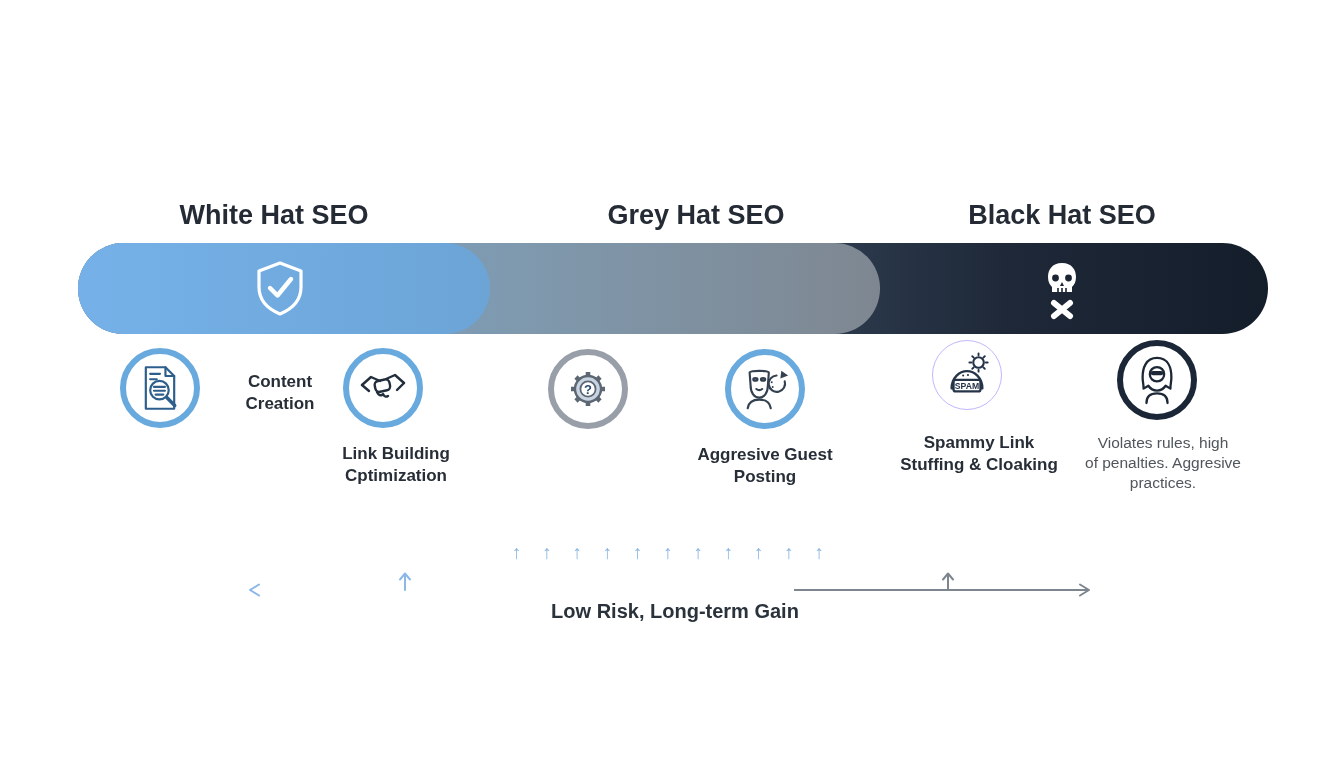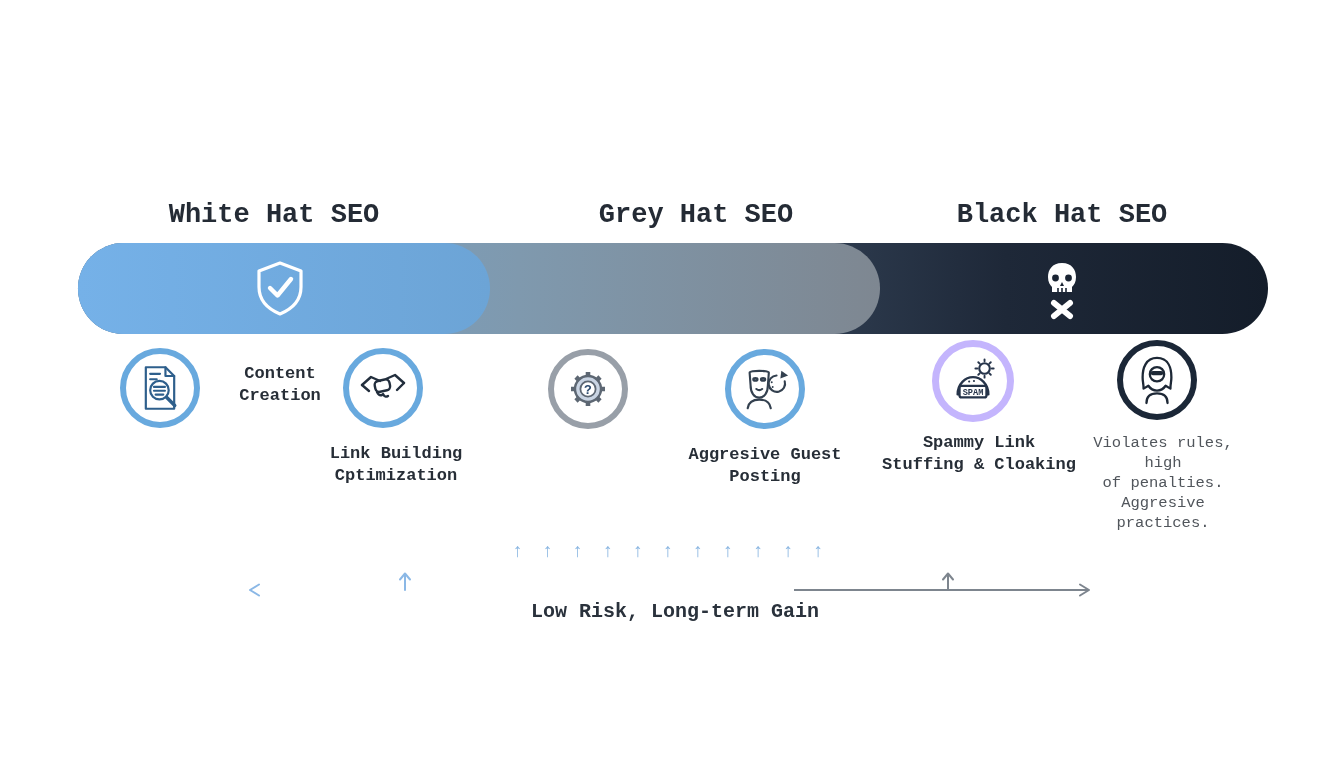--- a/index.html
+++ b/index.html
@@ -1,38 +1,38 @@
 <!DOCTYPE html>
 <html><head>
 <meta charset="utf-8">
 <style>
   html,body{margin:0;padding:0;background:#fff;}
   #stage{
     position:relative;width:1344px;height:676px;background:#ffffff;overflow:hidden;
-    font-family:Liberation Mono, monospace;
+    font-family:Liberation Sans, sans-serif;
   }
   .col-title{
     position:absolute;top:200px;transform:translateX(-50%);
     font-size:27px;font-weight:bold;color:#242b35;white-space:nowrap;
   }
   
   .bar{position:absolute;left:78px;top:243px;width:1190px;height:91px;}
   .pill{position:absolute;top:0;height:91px;border-radius:46px;}
   .pill-dark{left:0;width:1190px;background:linear-gradient(90deg,#35455a 55%,#1e2838 78%,#141d2a 100%);}
   .pill-grey{left:0;width:802px;background:linear-gradient(90deg,#74a9d6 0%,#7f99ae 55%,#7e8791 100%);}
   .pill-blue{left:0;width:412px;background:linear-gradient(90deg,#75b1e8 0%,#6ca4d6 100%);}
   .bar-icon{position:absolute;}
   
   .circle{
     position:absolute;width:68px;height:68px;border-radius:50%;
     background:#fff;display:flex;align-items:center;justify-content:center;
   }
   .c-blue{border:6px solid #68a9de;}
   .c-grey{border:6px solid #989fa8;}
-  .c-dark1{border:7px solid #c4b5fd;}
+  .c-dark1{border:1px solid #c4b5fd;}
   .c-dark2{border:6px solid #1b2737;}
   
   .feat-label{
     position:absolute;transform:translateX(-50%);text-align:center;
     font-size:17px;font-weight:bold;color:#272e37;line-height:22px;white-space:pre-line;
   }
   .desc{
     position:absolute;font-size:15.5px;color:#51565c;line-height:20px;white-space:pre-line;
   }
   .desc-center{transform:translateX(-50%);text-align:center;}
@@ -150,21 +150,21 @@
     <svg width="46" height="50" viewBox="0 0 48 52">
       <g fill="none" stroke="#1d2836" stroke-width="2.4" stroke-linecap="round" stroke-linejoin="round">
         <path d="M24 3 C12 3 9 14 9 23 C9 28 10 30 10 35 L15 32 C17 35 20 37 24 37 C28 37 31 35 33 32 L38 35 C38 30 39 28 39 23 C39 14 36 3 24 3 Z"></path>
         <circle cx="24" cy="20" r="7.5"></circle>
         <path d="M13 50 C13 43 17 40 24 40 C31 40 35 43 35 50"></path>
       </g>
       <rect x="17.5" y="16.5" width="13" height="4.6" rx="2.2" fill="#1d2836"></rect>
     </svg>
   </div>
 
-  <div class="feat-label" style="left:280px;top:363px">Content
+  <div class="feat-label" style="left:280px;top:371px">Content
 Creation</div>
   <div class="feat-label" style="left:396px;top:443px">Link Building
 Cptimization</div>
   <div class="feat-label" style="left:765px;top:444px">Aggresive Guest
 Posting</div>
   <div class="feat-label" style="left:979px;top:432px">Spammy Link
 Stuffing &amp; Cloaking</div>
 
   <div class="desc desc-center" style="left:1163px;top:433px">Violates rules, high
 of penalties. Aggresive

